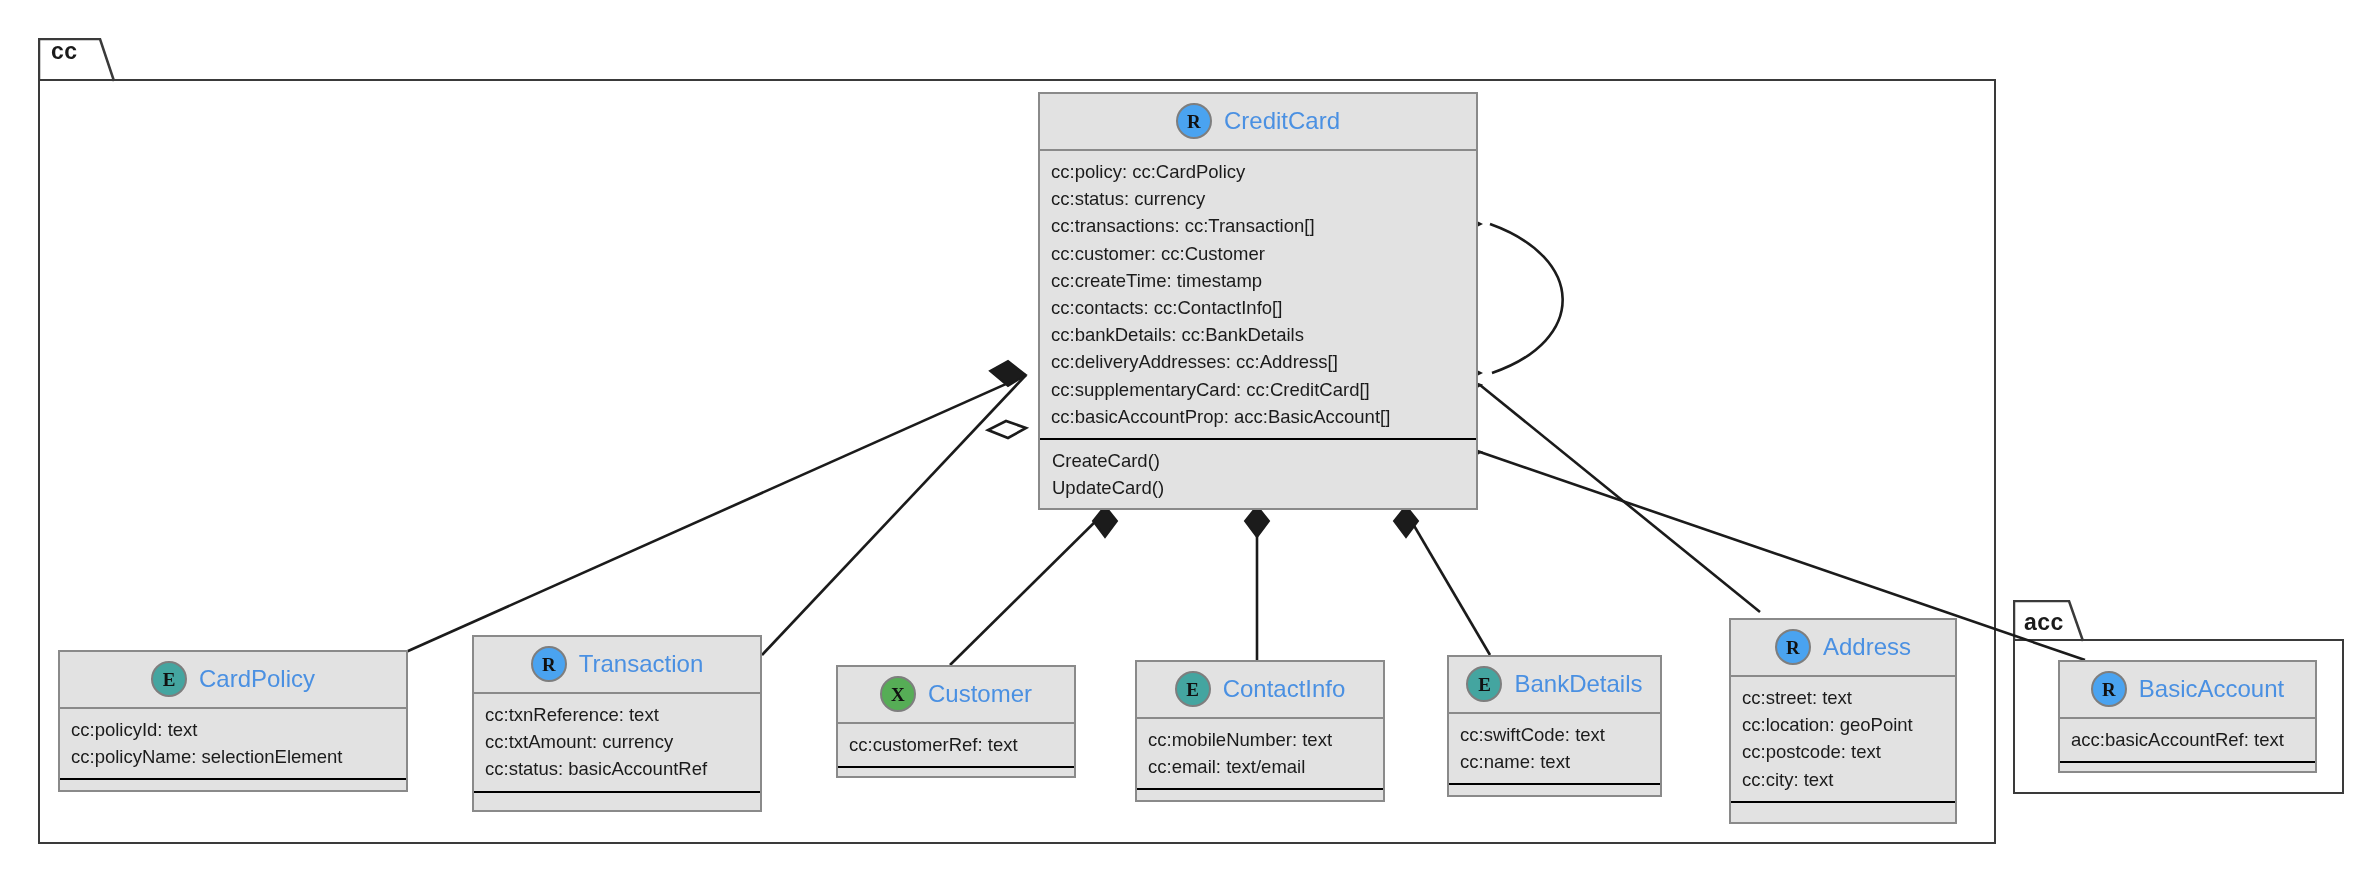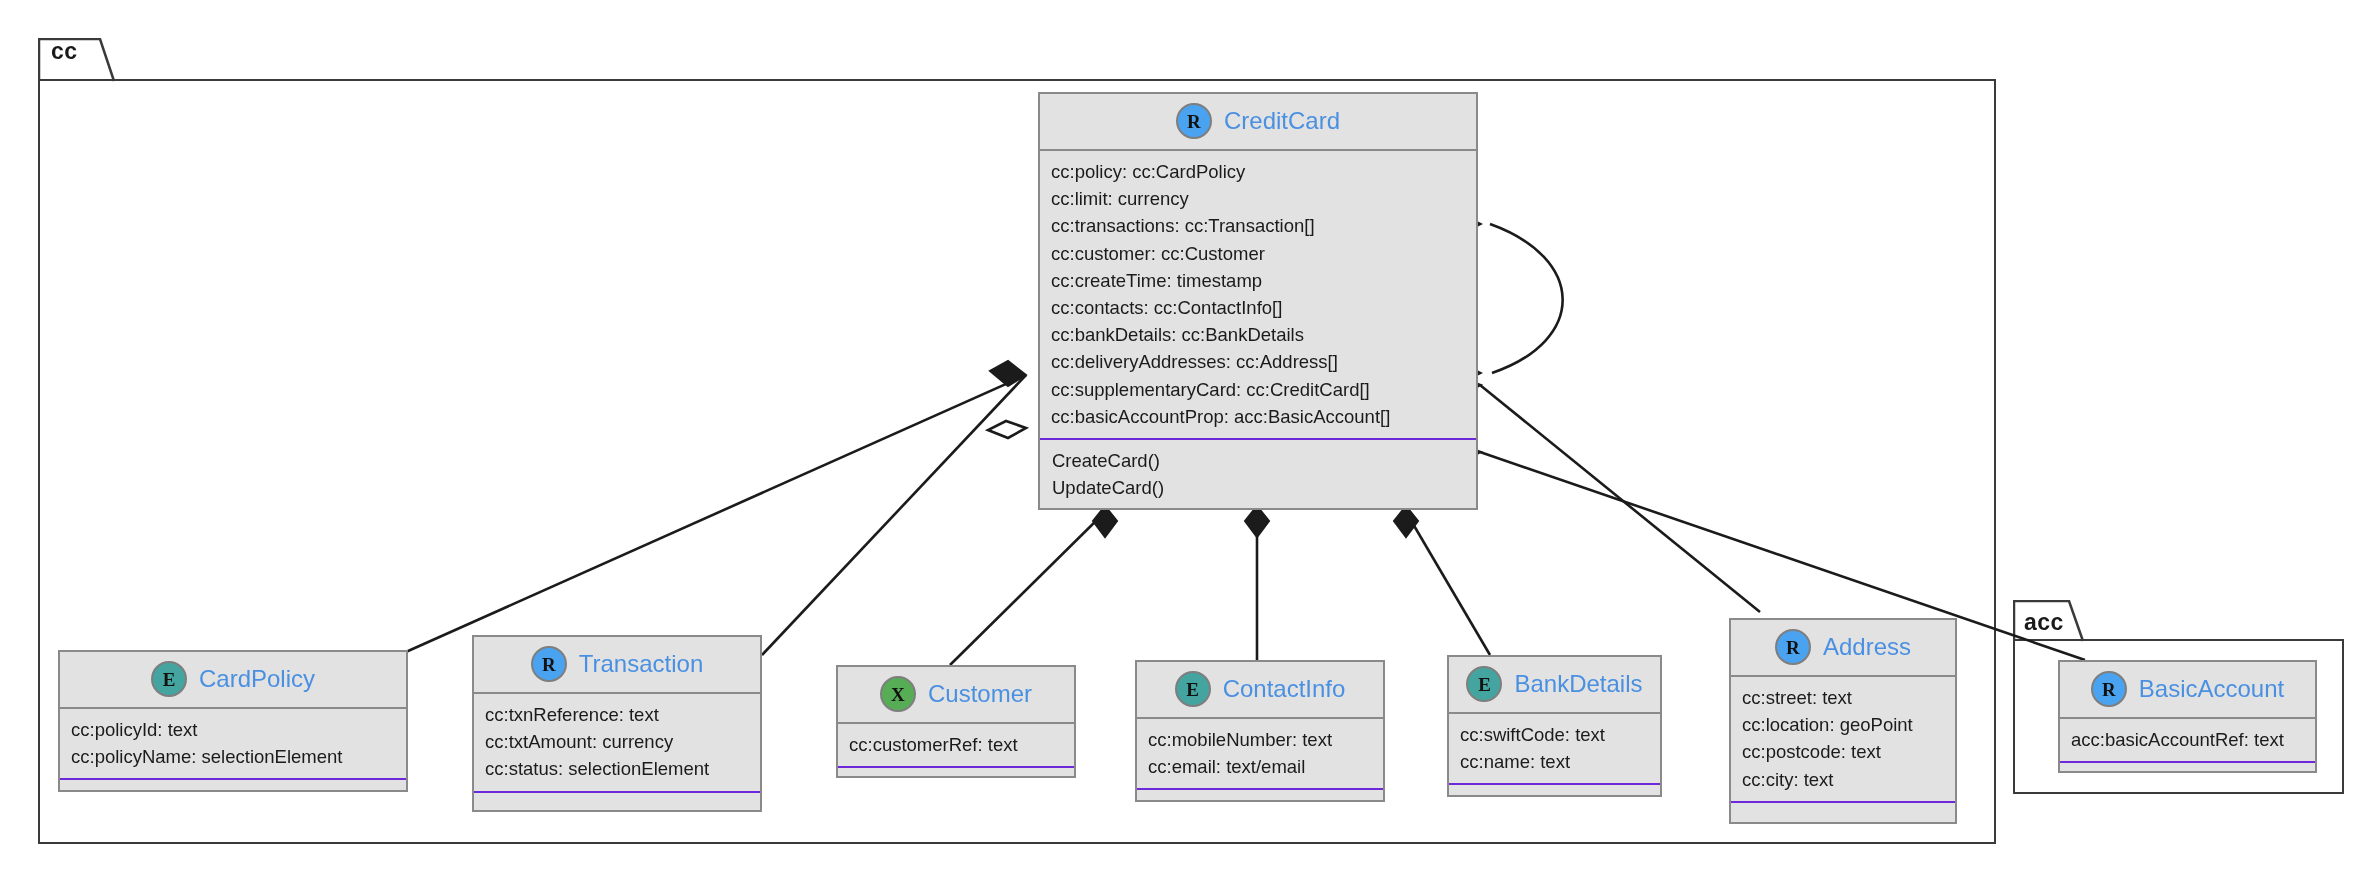--- a/index.html
+++ b/index.html
@@ -82,21 +82,21 @@
   .stereo.k-X{ background:#56ad56; }
 
   .cls .cname{
     font-size:24px;
     color:#4a90e2;
     white-space:nowrap;
     line-height:1.1;
   }
   .cls .attrs{
     padding:7px 11px 8px 11px;
-    border-bottom:2px solid #6d28d9;
+    border-bottom:2px solid #000000;
     box-sizing:border-box;
   }
   .cls .attr{
     font-size:18.5px;
     color:#1b1b1b;
     line-height:1.47;
     white-space:nowrap;
   }
   .cls .ops{
     padding:7px 11px 8px 11px;
@@ -172,21 +172,21 @@
     </g>
   </svg>
 
   <div class="cls" style="left:1038px; top:92px; width:440px; height:418px;">
     <div class="hdr">
       <span class="stereo k-R">R</span>
       <span class="cname">CreditCard</span>
     </div>
     <div class="attrs">
       <div class="attr">cc:policy: cc:CardPolicy</div>
-      <div class="attr">cc:limit: currency</div>
+      <div class="attr">cc:status: currency</div>
       <div class="attr">cc:transactions: cc:Transaction[]</div>
       <div class="attr">cc:customer: cc:Customer</div>
       <div class="attr">cc:createTime: timestamp</div>
       <div class="attr">cc:contacts: cc:ContactInfo[]</div>
       <div class="attr">cc:bankDetails: cc:BankDetails</div>
       <div class="attr">cc:deliveryAddresses: cc:Address[]</div>
       <div class="attr">cc:supplementaryCard: cc:CreditCard[]</div>
       <div class="attr">cc:basicAccountProp: acc:BasicAccount[]</div>
     </div>
     <div class="ops" style="border-bottom:none;padding-left:12px;">
@@ -208,21 +208,21 @@
   </div>
 
   <div class="cls" style="left:472px; top:635px; width:290px; height:177px;">
     <div class="hdr">
       <span class="stereo k-R">R</span>
       <span class="cname">Transaction</span>
     </div>
     <div class="attrs">
       <div class="attr">cc:txnReference: text</div>
       <div class="attr">cc:txtAmount: currency</div>
-      <div class="attr">cc:status: selectionElement</div>
+      <div class="attr">cc:status: basicAccountRef</div>
     </div>
     <div class="tail"></div>
   </div>
 
   <div class="cls" style="left:836px; top:665px; width:240px; height:113px;">
     <div class="hdr">
       <span class="stereo k-X">X</span>
       <span class="cname">Customer</span>
     </div>
     <div class="attrs">

